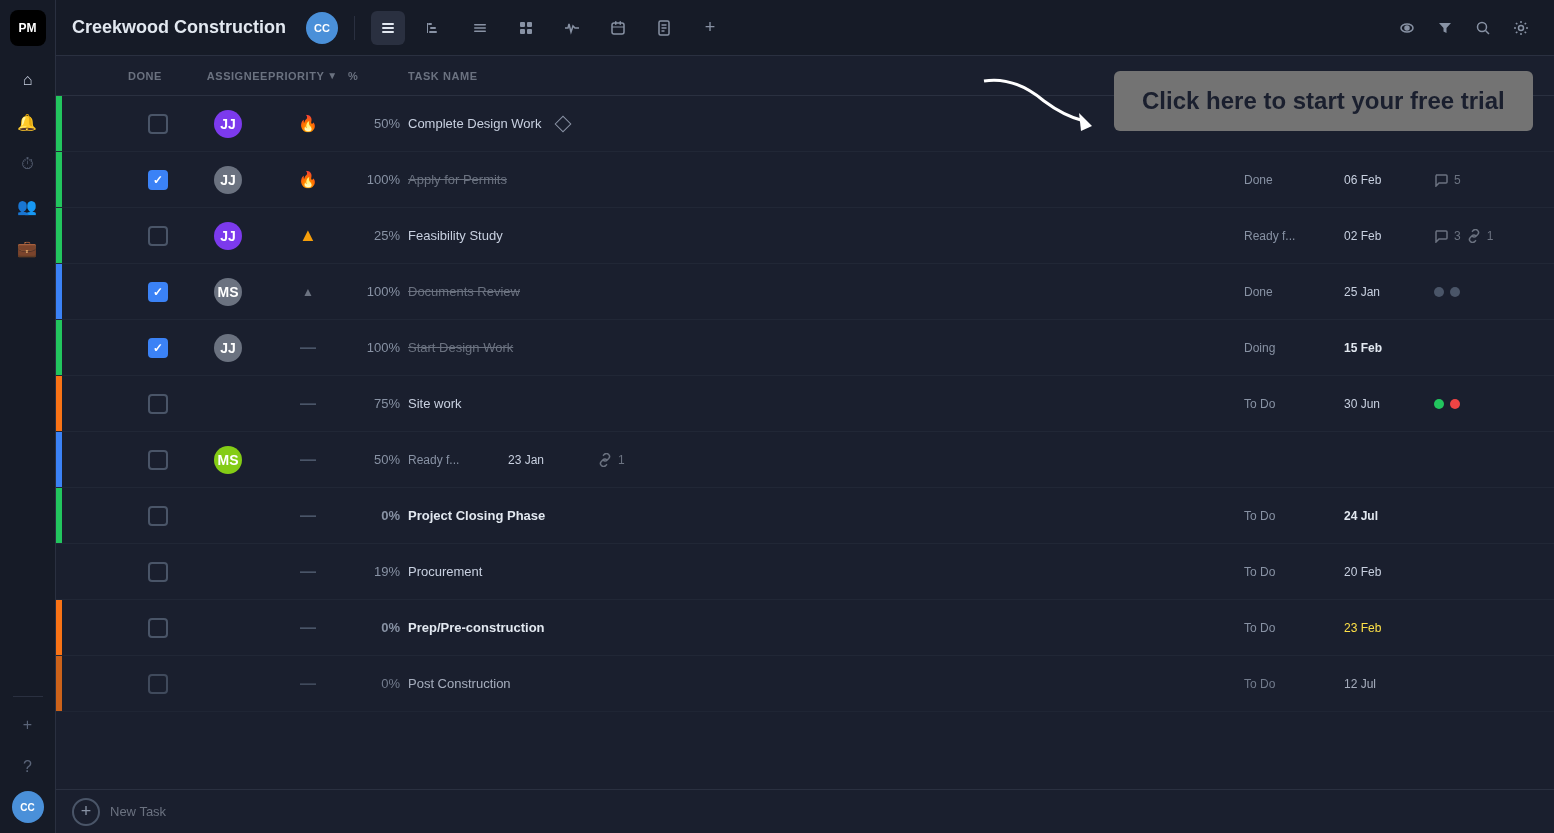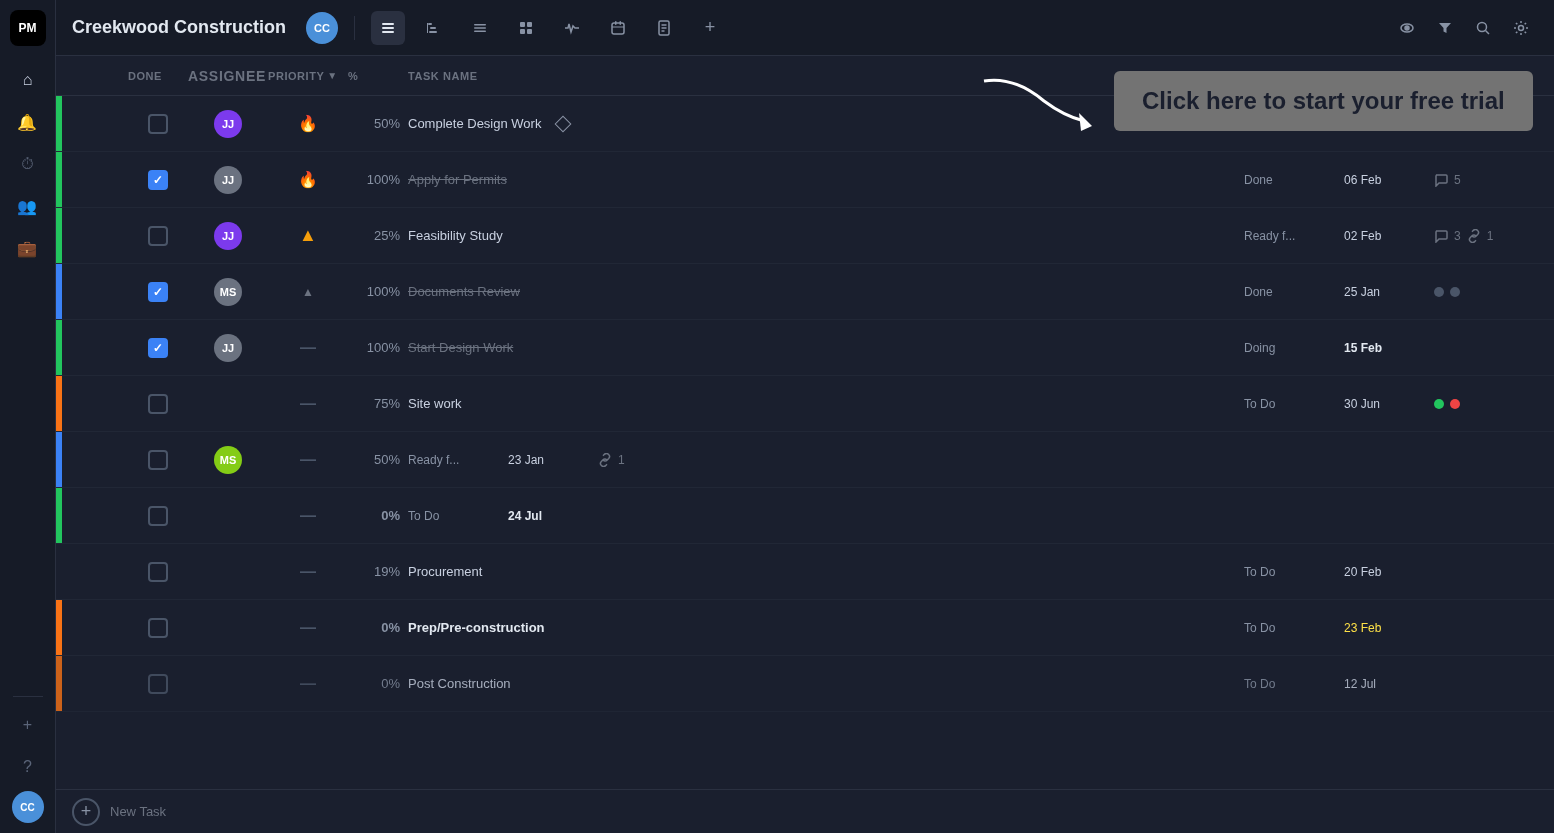--- a/index.html
+++ b/index.html
@@ -110,21 +110,21 @@
       display: flex;
       align-items: center;
       height: 40px;
       background: #1a1f2e;
       border-bottom: 1px solid #2a3040;
       padding: 0 0 0 72px;
       flex-shrink: 0;
       position: relative;
     }
     .col-done { width: 60px; color: #6b7280; font-size: 11px; font-weight: 600; text-transform: uppercase; letter-spacing: 0.05em; }
-    .col-assignee { width: 80px; color: #6b7280; font-size: 14px; font-weight: 600; text-transform: uppercase; letter-spacing: 0.05em; }
+    .col-assignee { width: 80px; color: #6b7280; font-size: 11px; font-weight: 600; text-transform: uppercase; letter-spacing: 0.05em; text-align: right; }
     .col-priority { width: 80px; color: #6b7280; font-size: 11px; font-weight: 600; text-transform: uppercase; letter-spacing: 0.05em; display: flex; align-items: center; gap: 3px; }
     .col-pct { width: 60px; color: #6b7280; font-size: 11px; font-weight: 600; text-transform: uppercase; letter-spacing: 0.05em; }
     .col-taskname { flex: 1; color: #6b7280; font-size: 11px; font-weight: 600; text-transform: uppercase; letter-spacing: 0.05em; }
 
     
     .cta-overlay {
       position: absolute;
       top: 0;
       right: 0;
       width: 580px;
@@ -252,21 +252,21 @@
       color: white;
       font-size: 12px;
       font-weight: bold;
     }
 
     
     .avatar {
       width: 28px; height: 28px;
       border-radius: 50%;
       display: flex; align-items: center; justify-content: center;
-      font-size: 11px; font-weight: bold;
+      font-size: 14px; font-weight: bold;
       color: white;
       flex-shrink: 0;
     }
 
     
     .priority-fire { color: #ef4444; font-size: 16px; }
     .priority-triangle { color: #6b7280; font-size: 12px; }
 
     
     .dot { width: 10px; height: 10px; border-radius: 50%; }
@@ -614,20 +614,23 @@
         <div class="row-indicator" style="background:#22c55e;"></div>
         <div class="row-indent"></div>
         <div class="cell-done">
           <div class="checkbox"></div>
         </div>
         <div class="cell-assignee"></div>
         <div class="cell-priority">
           <span style="color:#4a5568;font-size:16px;font-weight:bold;">—</span>
         </div>
         <div class="cell-pct" style="font-weight:700;">0%</div>
+        <div class="cell-taskname">
+          <span class="task-name-bold">Project Closing Phase</span>
+        </div>
         <div class="cell-status">To Do</div>
         <div class="cell-date" style="font-weight:700;color:#e2e8f0;">24 Jul</div>
         <div class="cell-extras"></div>
       </div>
 
       <div class="table-row">
         <div class="row-indicator" style="background:transparent;"></div>
         <div class="row-indent"></div>
         <div class="cell-done">
           <div class="checkbox"></div>

